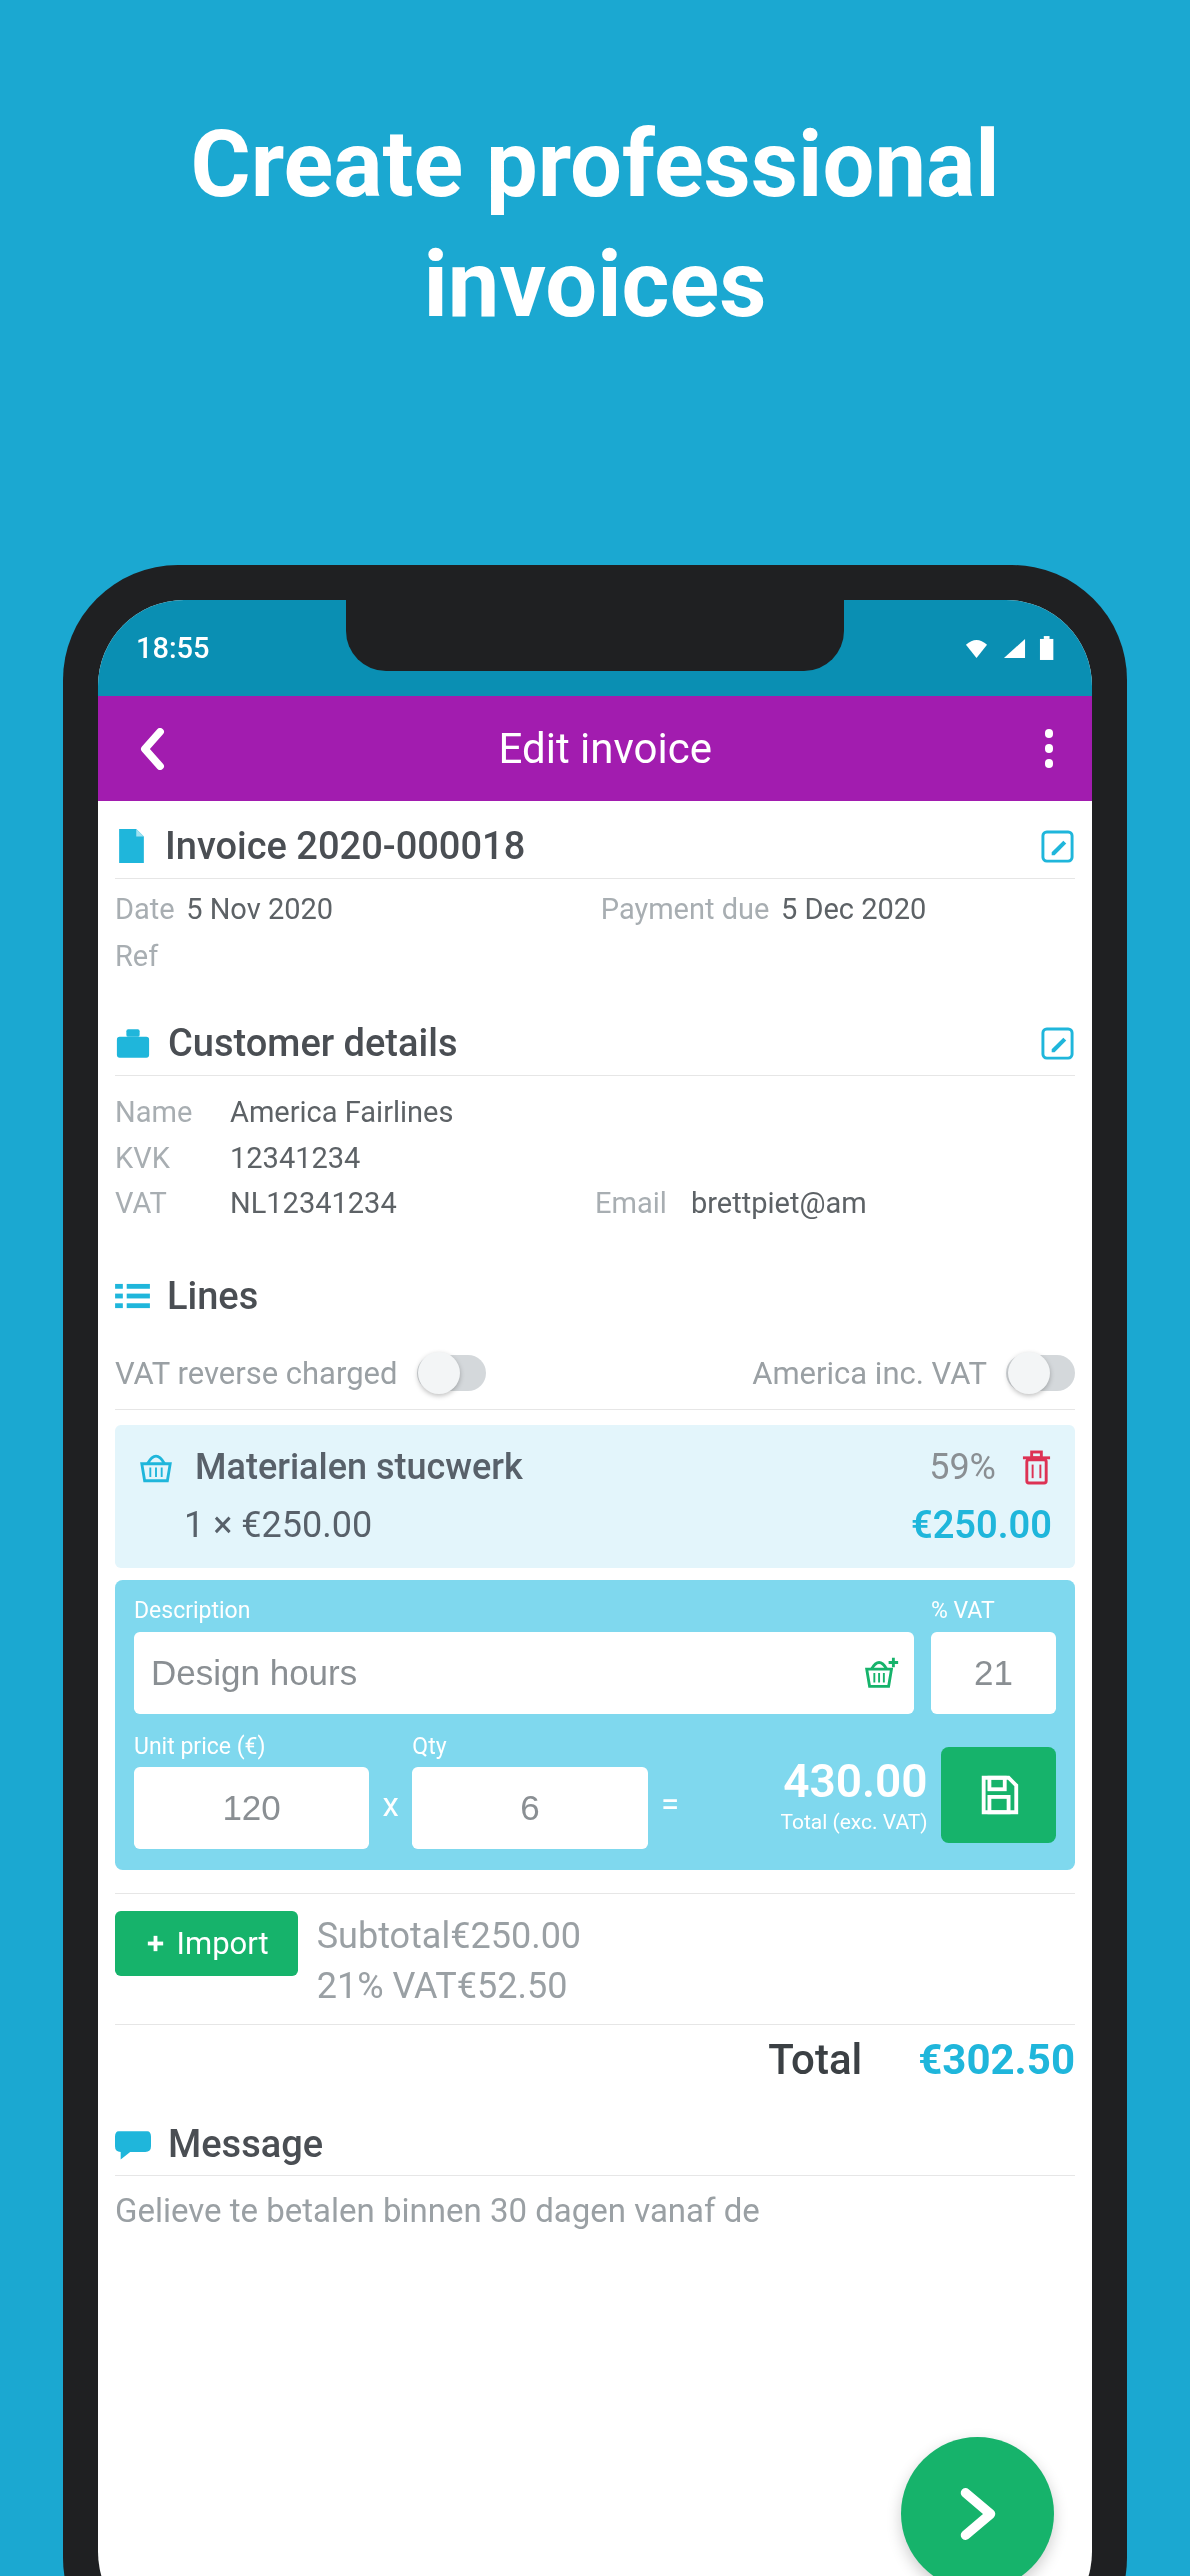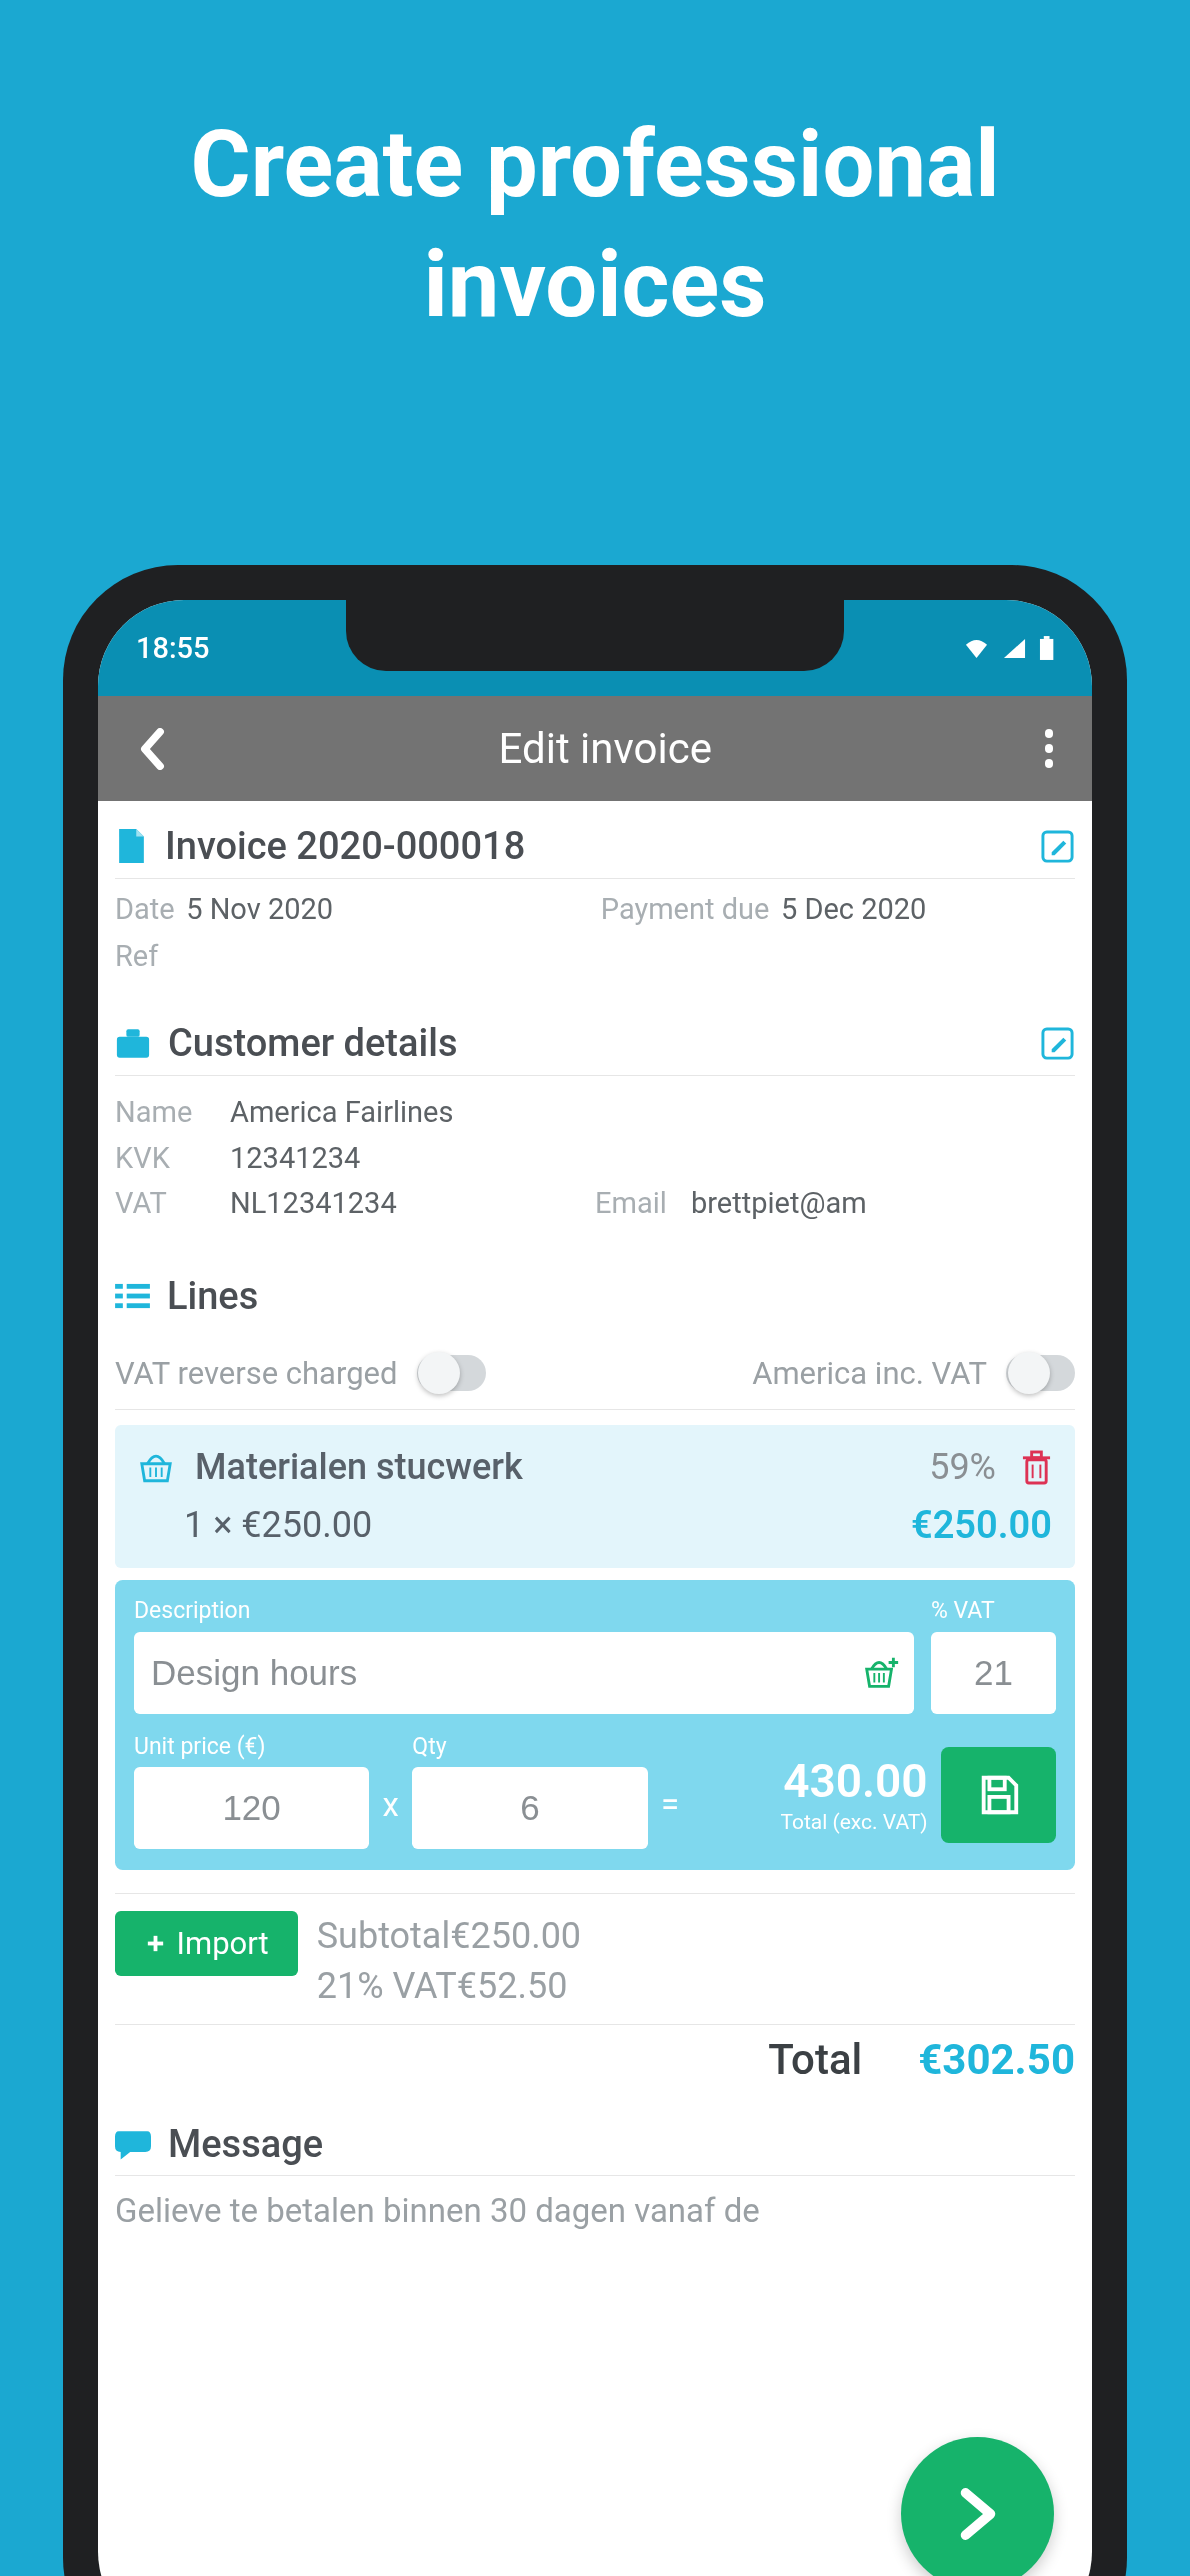--- a/index.html
+++ b/index.html
@@ -58,21 +58,21 @@
     justify-content: space-between;
     padding: 0 38px;
     color: #fff;
     font-size: 29px;
     font-weight: 500;
   }
   .status-icons { display: flex; gap: 11.5px; align-items: center; }
   .wifi-icon, .signal-icon, .battery-icon { display: inline-block; }
   .app-header {
     height: 105px;
-    background: #737373;
+    background: #a21caf;
     display: flex;
     align-items: center;
     justify-content: space-between;
     padding: 0 29px;
     color: #fff;
   }
   .back-btn { font-size: 48px; font-weight: 700; cursor: pointer; padding: 9.6px; }
   .header-title { font-size: 42px; font-weight: 400; }
   .kebab { display: flex; flex-direction: column; gap: 6.7px; padding: 9.6px; cursor: pointer; }
   .kebab span { width: 8.6px; height: 8.6px; background: #fff; border-radius: 50%; }

